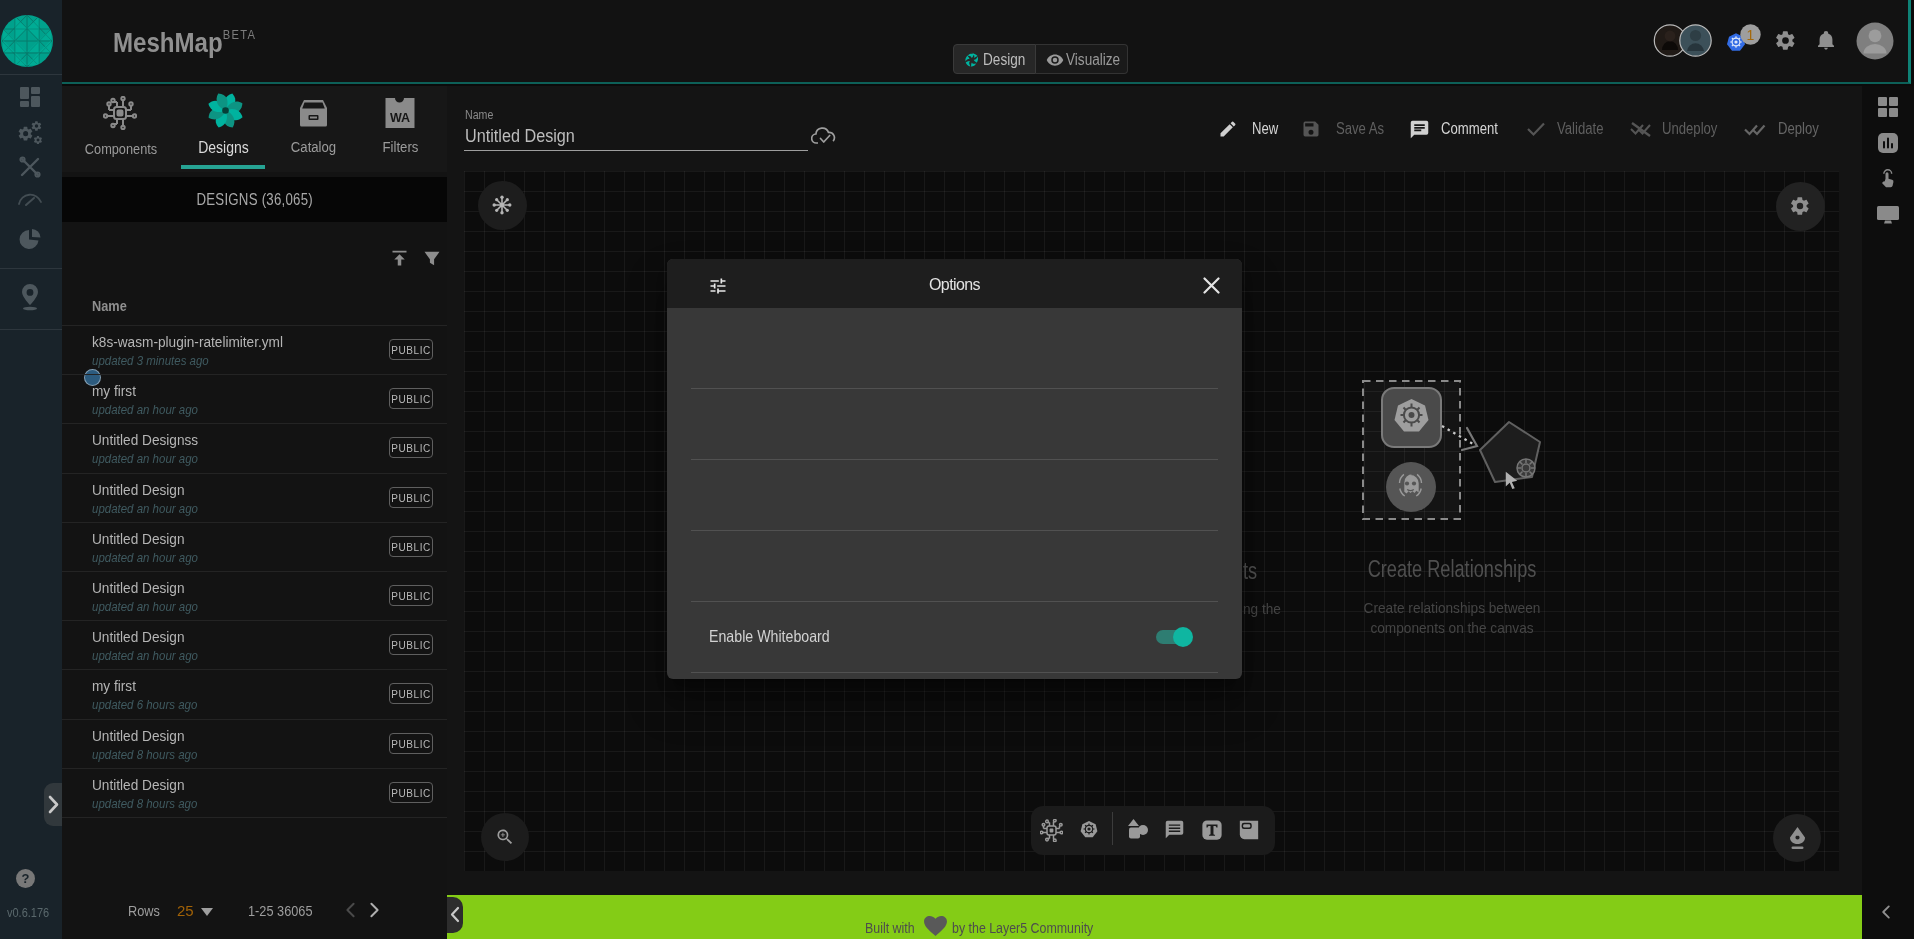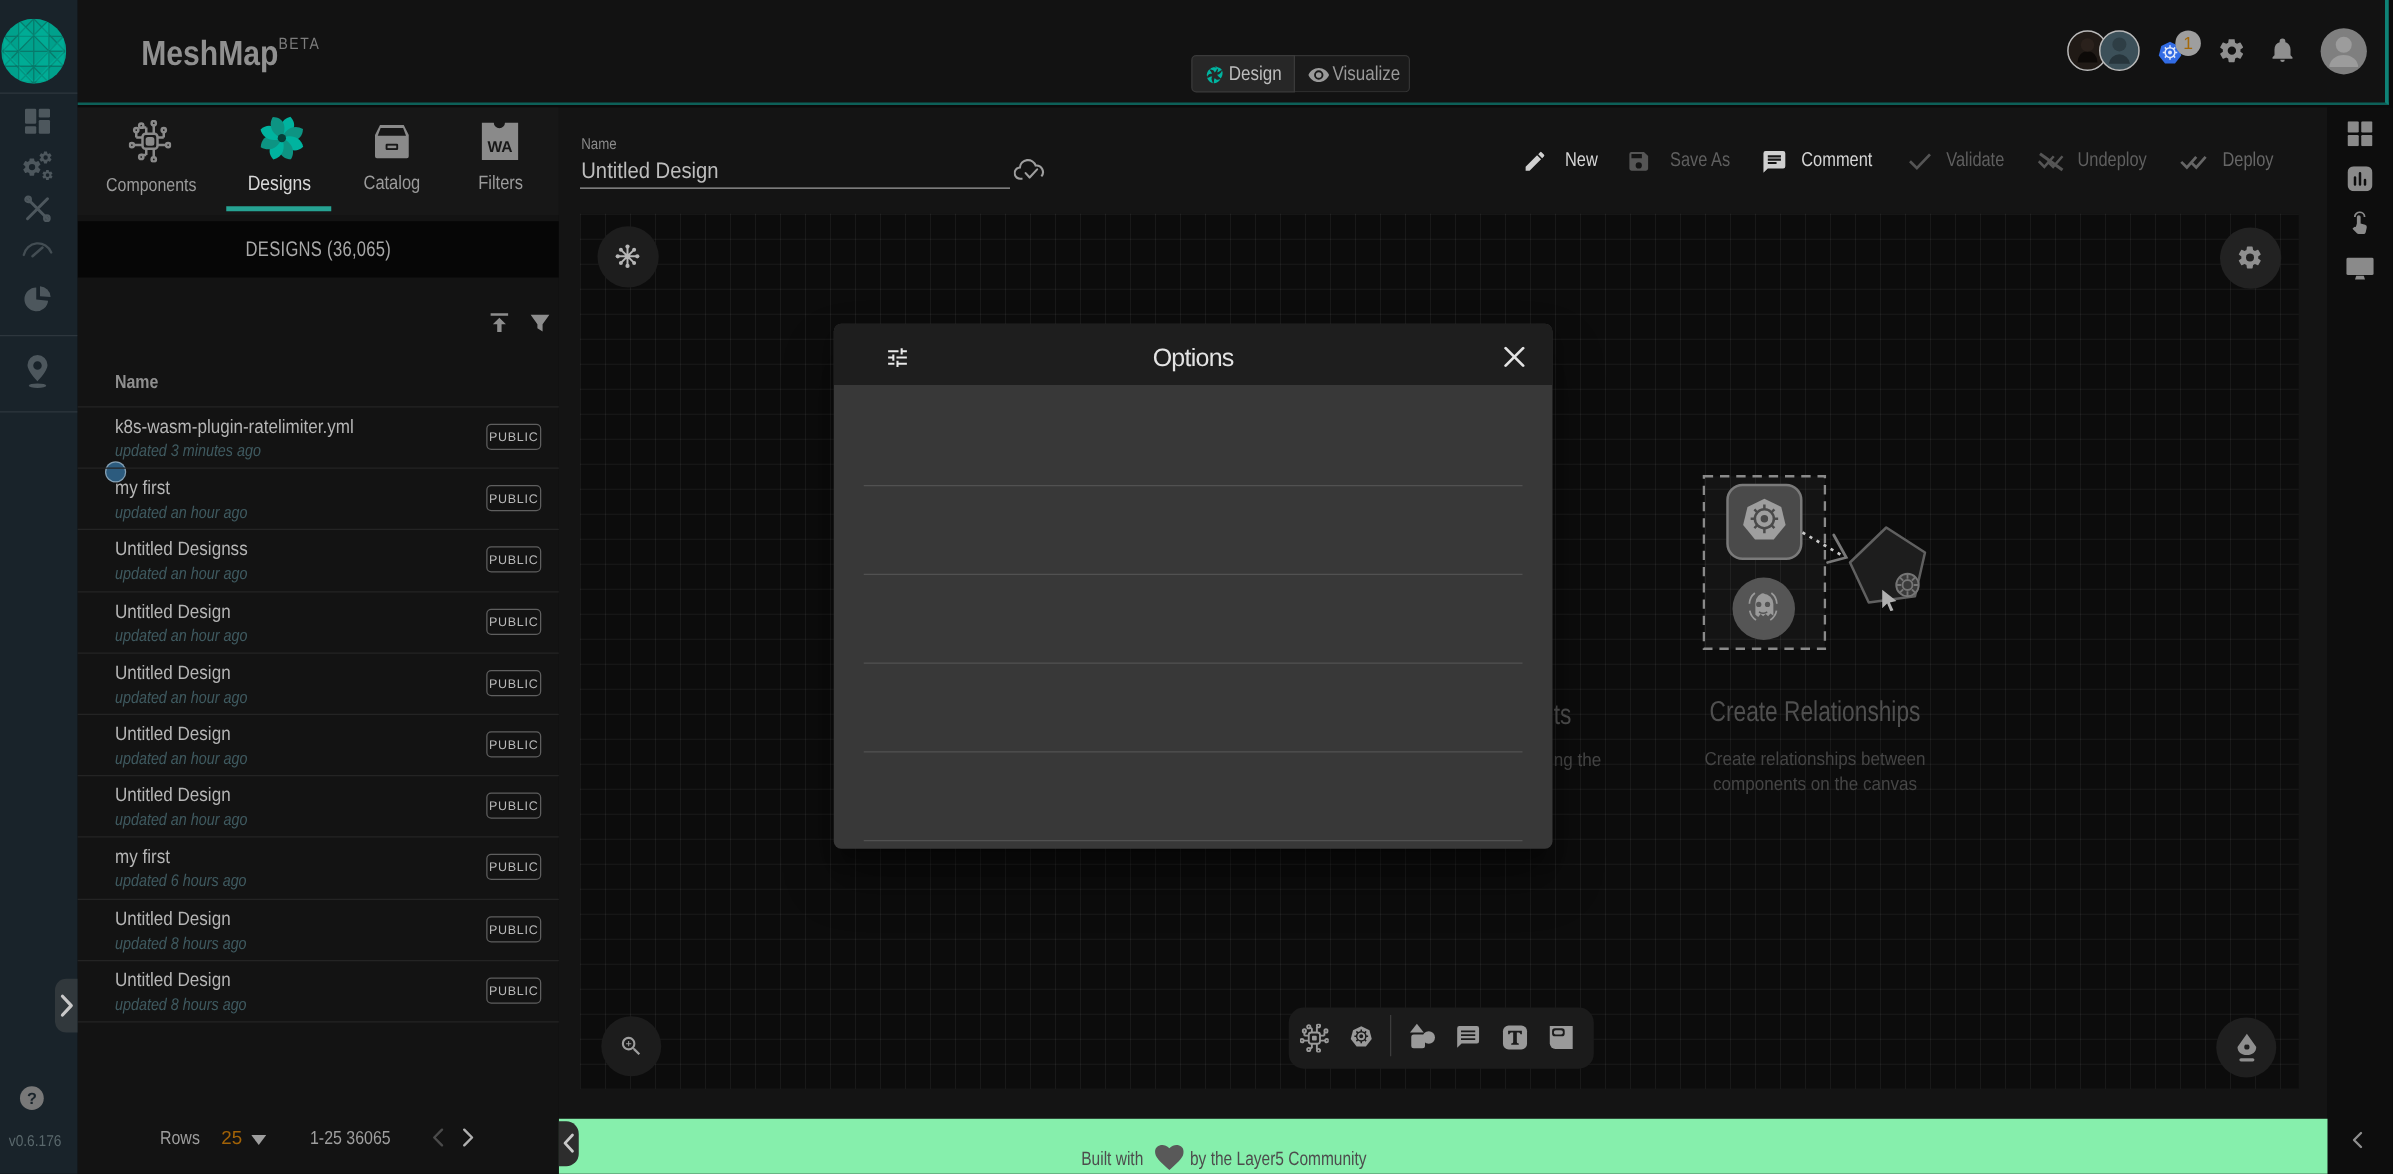--- a/index.html
+++ b/index.html
@@ -19,21 +19,21 @@
     color:#a9a9a9; font-size:17px; text-align:center; line-height:45px; letter-spacing:0.3px; }
   
   #canvas { position:absolute; left:447px; top:86px; width:1415px; height:809px; background:#141414; }
   #grid { position:absolute; left:17px; top:85px; width:1375px; height:700px; background-color:#0c0c0c;
     background-image:linear-gradient(to right, rgba(255,255,255,0.055) 1px, transparent 1px),
                      linear-gradient(to bottom, rgba(255,255,255,0.055) 1px, transparent 1px);
     background-size:20px 20px; }
   
   #rightbar { position:absolute; left:1862px; top:86px; width:52px; height:853px; background:#0d0d0d; }
   
-  #footer { position:absolute; left:447px; top:895px; width:1415px; height:44px; background:#86efac;text-decoration:underline; }
+  #footer { position:absolute; left:447px; top:895px; width:1415px; height:44px; background:#84cc16;text-decoration:underline; }
   
   #modal { position:absolute; left:667px; top:259px; width:575px; height:420px; background:#383838;
     border-radius:6px; box-shadow:0 11px 15px -7px rgba(0,0,0,.4), 0 24px 38px 3px rgba(0,0,0,.28); z-index:40; }
   #modalhead { position:absolute; left:0; top:0; width:575px; height:49px; background:#1e1e1e;
     border-radius:6px 6px 0 0; }
   .mrow { position:absolute; left:0; width:575px; height:71px; }
   .mrow .lbl { position:absolute; left:42px; top:26px; font-size:16.5px; color:#d2d2d2; white-space:nowrap; transform:scaleX(0.86); transform-origin:0 50%; }
   .msep { position:absolute; left:24px; width:527px; height:1px; background:#515151; }
   .track { position:absolute; width:34px; height:14px; border-radius:7px; background:#252525; }
   .thumb { position:absolute; width:20px; height:20px; border-radius:50%; background:#5e7d8a; }
@@ -443,23 +443,28 @@
   <svg class="abs" style="left:477px;top:21px" width="23" height="21" viewBox="0 0 24 22" fill="#595959">
     <path d="M12 21 L10.3 19.4 C4.1 13.9 0 10.2 0 5.7 0 2 2.9 0 6.1 0 8 0 10 .9 12 2.8 14 .9 16 0 17.9 0 21.1 0 24 2 24 5.7 c0 4.5-4.1 8.2-10.3 13.7z"></path>
   </svg>
   <div class="abs nl" style="left:505px;top:24px;font-size:15.5px;color:#4d4d4d;transform:scaleX(0.8);">by the Layer5 Community</div>
 </div>
 <div id="modal">
   <div id="modalhead">
     <svg class="abs" style="left:41px;top:17px" width="20" height="20" viewBox="0 0 24 24" fill="#e8e8e8">
     <path d="M3 17v2h6v-2H3zM3 5v2h10V5H3zm10 16v-2h8v-2h-8v-2h-2v6h2zM7 9v2H3v2h4v2h2V9H7zm14 4v-2H11v2h10zm-6-4h2V7h4V5h-4V3h-2v6z"></path>
   </svg>
-    <div class="abs" style="left:0;top:17px;width:575px;text-align:center;font-size:20px;color:#e3e3e3;letter-spacing:-0.6px;">Options</div>
+    <div class="abs" style="left:0;top:17px;width:575px;text-align:center;font-size:16px;color:#e3e3e3;letter-spacing:-0.6px;">Options</div>
     <svg class="abs" style="left:536px;top:18px" width="17" height="17" viewBox="0 0 17 17" stroke="#e3e3e3" stroke-width="2.2" stroke-linecap="round">
         <path d="M1.5 1.5 L15.5 15.5 M15.5 1.5 L1.5 15.5"></path>
       </svg>
   </div>
   <div class="msep" style="top:128.8px"></div>
   <div class="msep" style="top:199.8px"></div>
   <div class="msep" style="top:270.8px"></div>
   <div class="msep" style="top:341.8px"></div>
+  <div class="mrow" style="top:342px">
+    <div class="lbl">Enable Whiteboard</div>
+    <div class="track" style="left:489px;top:28.5px;background:#2e7d72;"></div>
+    <div class="thumb" style="left:506px;top:25.5px;background:#0fb6a1;"></div>
+  </div>
   <div class="msep" style="top:412.8px"></div>
 </div>
 
 </body></html>

